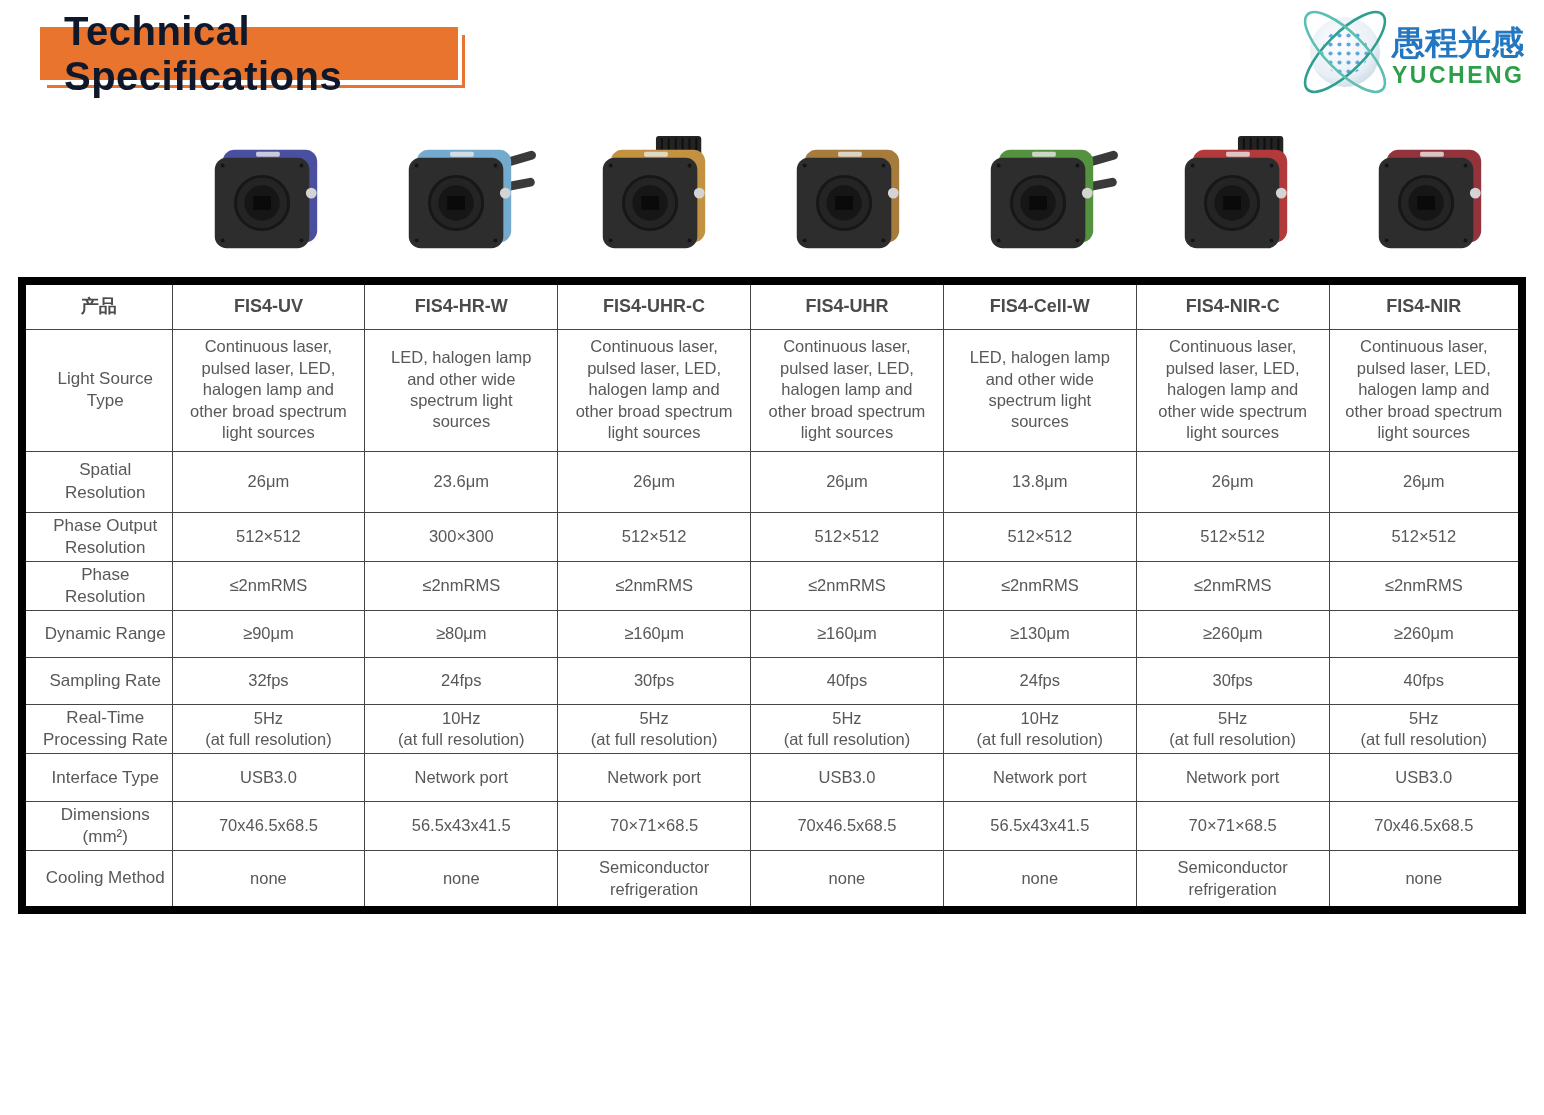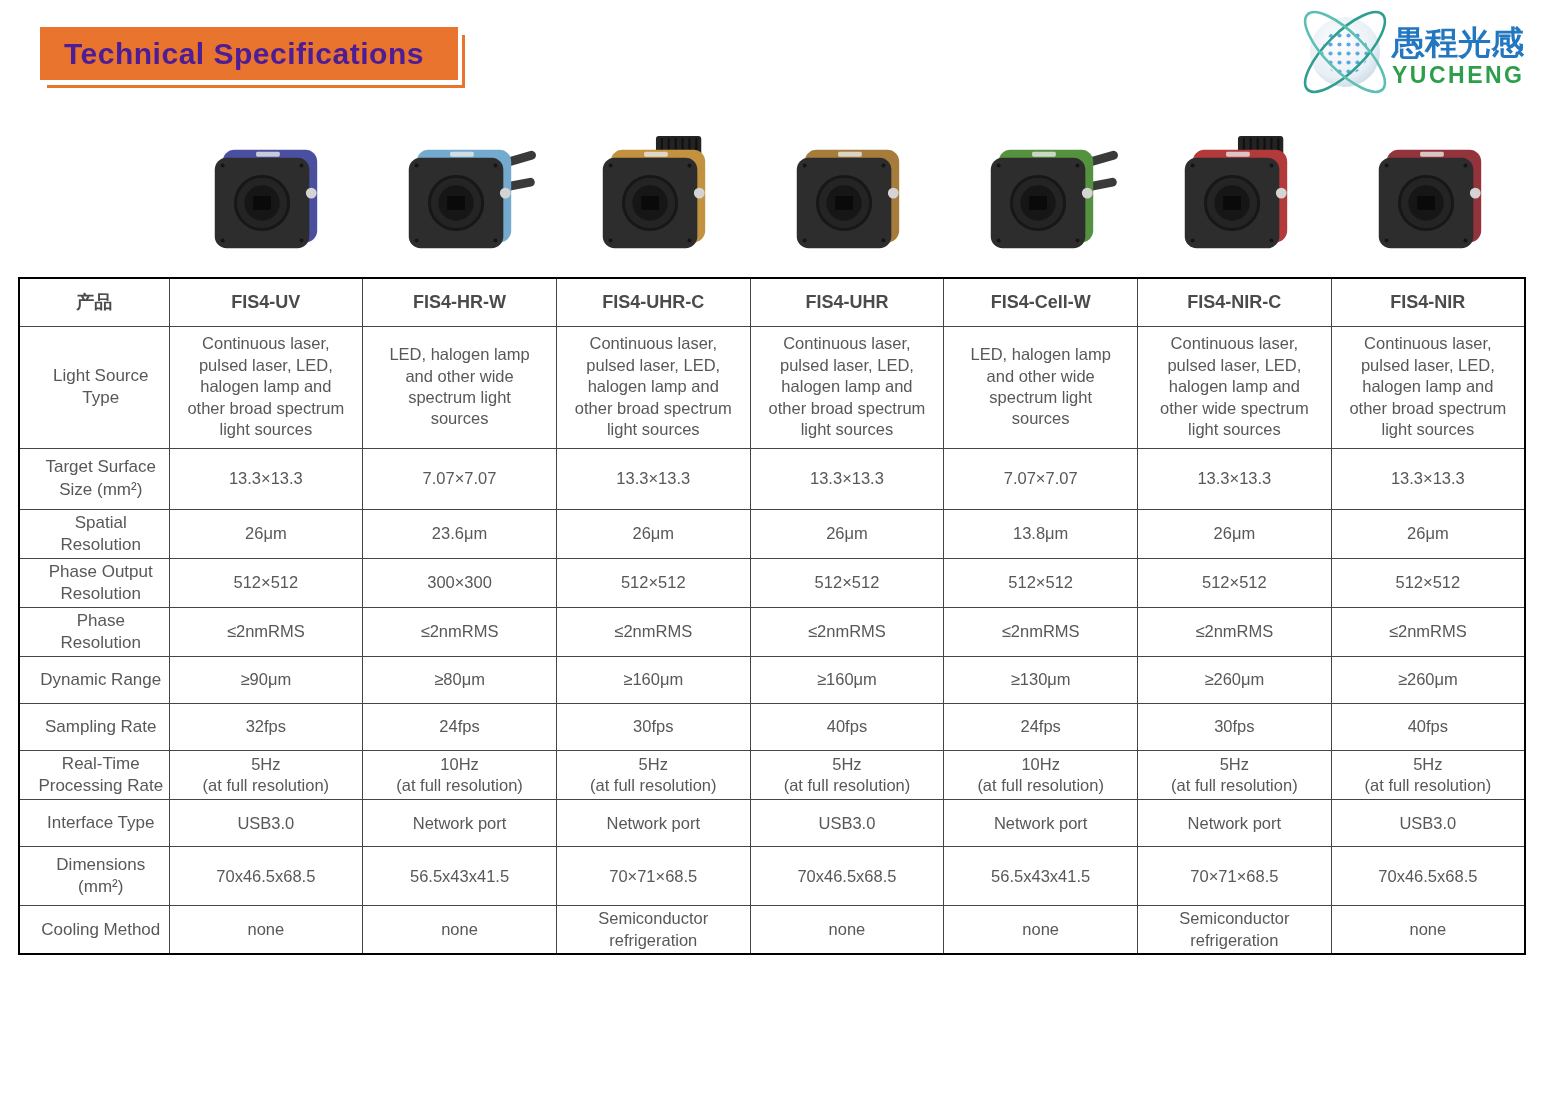--- a/index.html
+++ b/index.html
@@ -8,39 +8,39 @@
     position:relative; width:1544px; height:1115px; background:#ffffff;
     font-family:"Liberation Sans","DejaVu Sans",sans-serif; overflow:hidden;
   }
 
   
   .banner {
     position:absolute; left:40px; top:27px; width:418px; height:53px;
     background:#E8742E; display:flex; align-items:center; padding-left:24px;
     box-shadow: 4px 5px 0 0 #ffffff, 7px 8px 0 0 #E8742E;
   }
-  .banner-title { color:#4c1d95; font-size:30px; font-weight:bold; letter-spacing:0.5px; }
+  .banner-title { color:#0f172a; font-size:40px; font-weight:bold; letter-spacing:0.5px; }
 
   
   .logo { position:absolute; left:1290px; top:4px; width:246px; height:96px; }
   .logo svg { overflow:visible; }
 
   
   #cameras {
     position:absolute; left:168px; top:118px; width:1358px; height:148px;
     display:flex;
   }
   .camera-cell { flex:1; display:flex; justify-content:center; align-items:flex-end; }
   .camera-cell svg { overflow:visible; }
 
   
   #spec-table {
     position:absolute; left:18px; top:277px; width:1508px;
     border-collapse:collapse; table-layout:fixed;
-    border:2px solid #000000;
+    border:8px solid #000000;
   }
   #spec-table th, #spec-table td {
     border:1px solid #454545; text-align:center; vertical-align:middle;
     color:#595757; font-size:16.5px; line-height:1.3; white-space:pre-line;
     padding:2px 3px; font-weight:normal; overflow:hidden;
   }
   #spec-table thead th { font-weight:bold; font-size:18px; color:#4c4a4a; }
   #spec-table tbody th { font-size:17px;padding-left:16px; }
   #spec-table thead tr { height:48px; }
   #spec-table tbody tr:nth-child(1)  { height:122px; }
@@ -280,31 +280,20 @@
 halogen lamp and
 other wide spectrum
 light sources</td>
           <td>Continuous laser,
 pulsed laser, LED,
 halogen lamp and
 other broad spectrum
 light sources</td>
         </tr>
         <tr>
-          <th scope="row">Target Surface
-Size (mm²)</th>
-          <td>13.3×13.3</td>
-          <td>7.07×7.07</td>
-          <td>13.3×13.3</td>
-          <td>13.3×13.3</td>
-          <td>7.07×7.07</td>
-          <td>13.3×13.3</td>
-          <td>13.3×13.3</td>
-        </tr>
-        <tr>
           <th scope="row">Spatial
 Resolution</th>
           <td>26μm</td>
           <td>23.6μm</td>
           <td>26μm</td>
           <td>26μm</td>
           <td>13.8μm</td>
           <td>26μm</td>
           <td>26μm</td>
         </tr>

